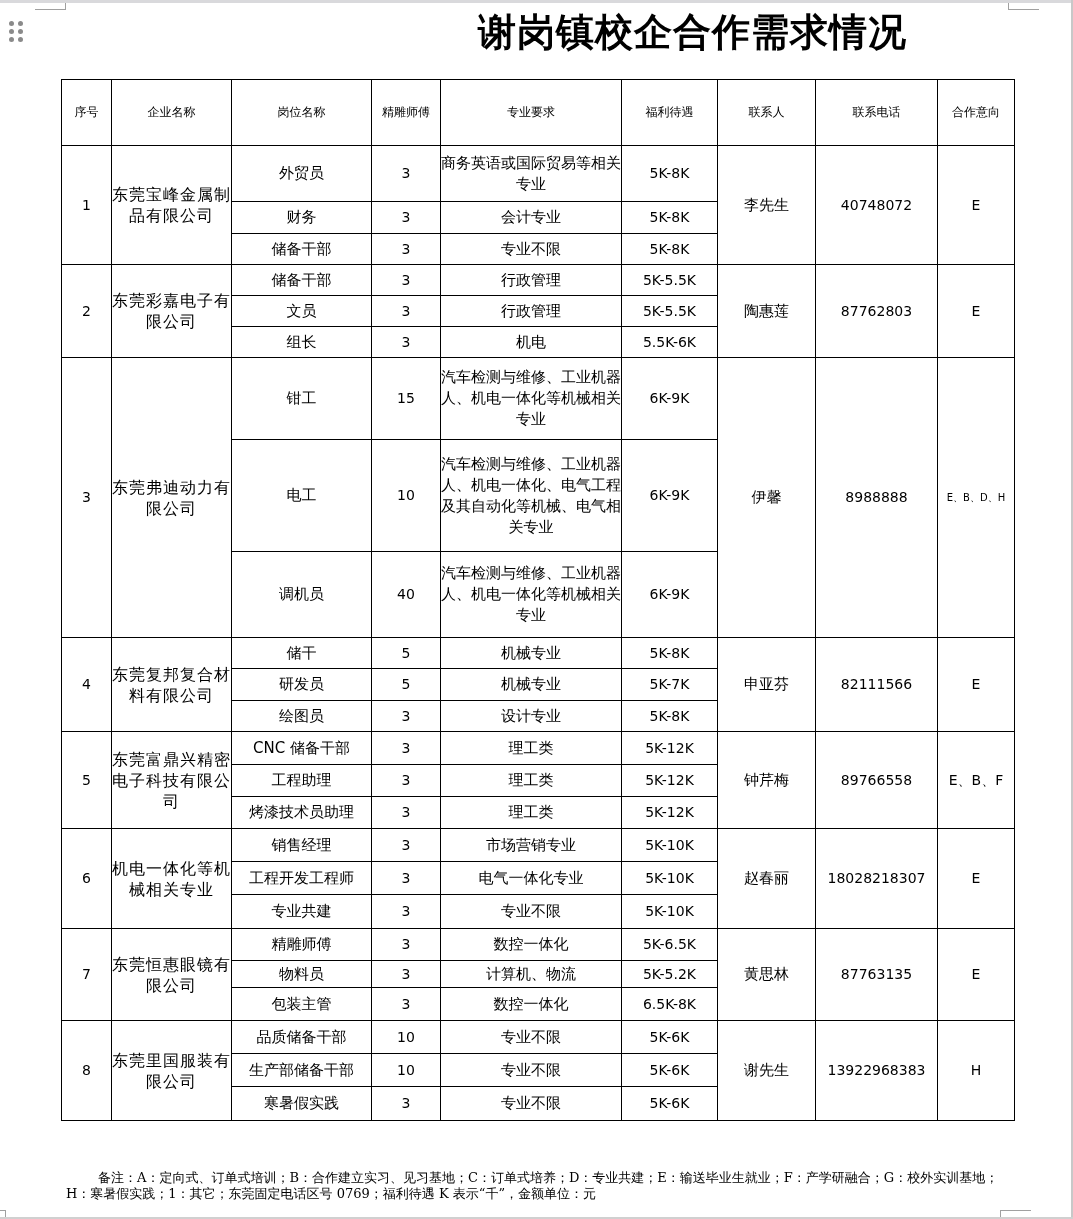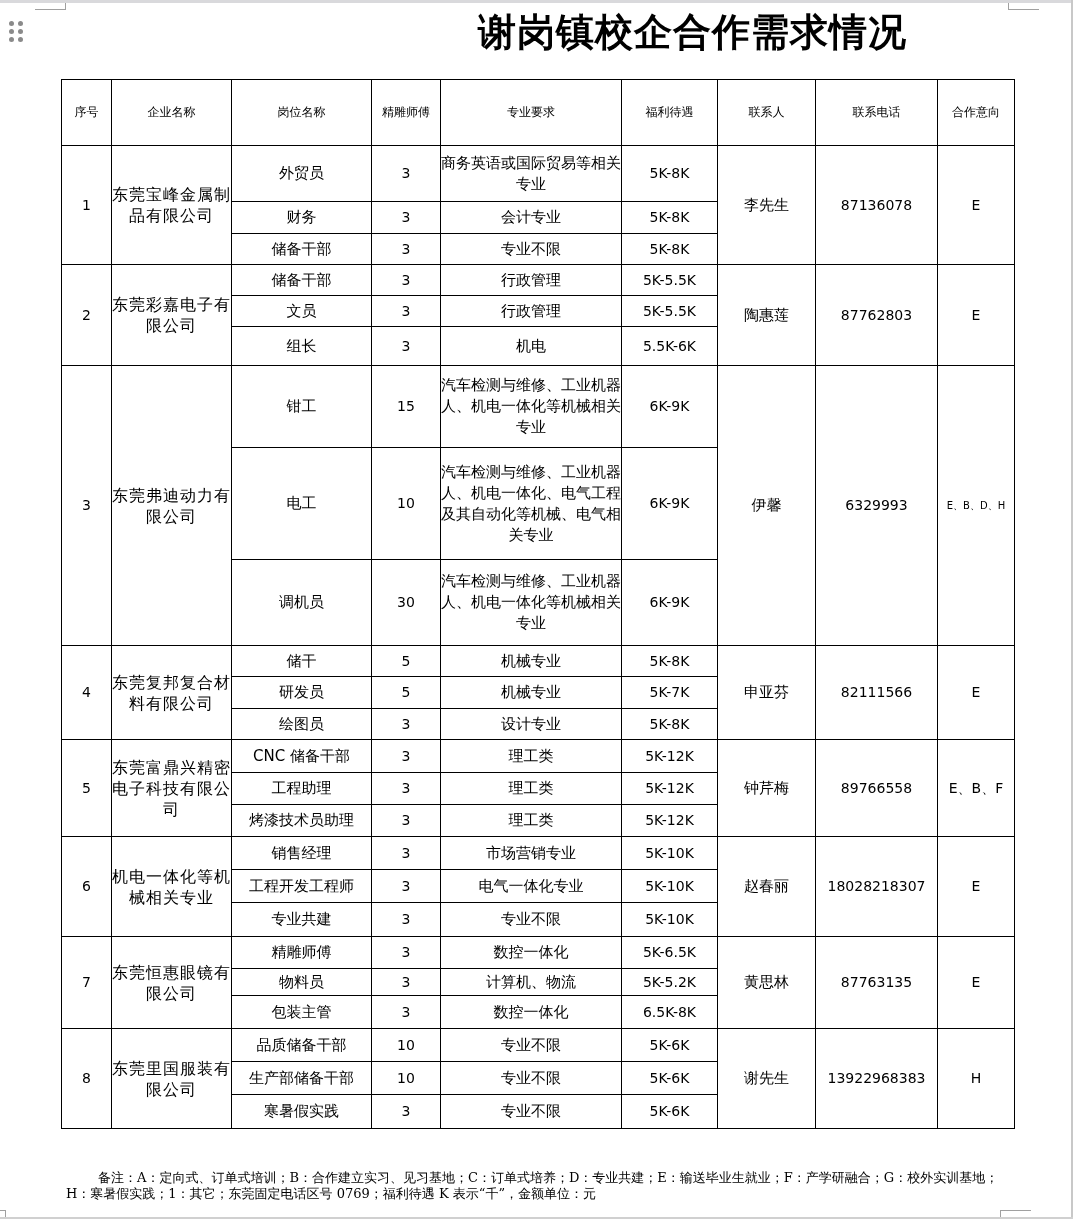--- a/index.html
+++ b/index.html
@@ -104,21 +104,21 @@
   <tbody>
 
     <tr style="height:56px">
       <td rowspan="3" class="num">1</td>
       <td rowspan="3" class="comp">东莞宝峰金属制品有限公司</td>
       <td>外贸员</td>
       <td class="num">3</td>
       <td class="major">商务英语或国际贸易等相关专业</td>
       <td class="num">5K-8K</td>
       <td rowspan="3">李先生</td>
-      <td rowspan="3" class="num">87136078</td>
+      <td rowspan="3" class="num">40748072</td>
       <td rowspan="3" class="num">E</td>
     </tr>
     <tr style="height:32px">
       <td>财务</td>
       <td class="num">3</td>
       <td class="major">会计专业</td>
       <td class="num">5K-8K</td>
     </tr>
     <tr style="height:31px">
       <td>储备干部</td>
@@ -137,47 +137,47 @@
       <td rowspan="3">陶惠莲</td>
       <td rowspan="3" class="num">87762803</td>
       <td rowspan="3" class="num">E</td>
     </tr>
     <tr style="height:31px">
       <td>文员</td>
       <td class="num">3</td>
       <td class="major">行政管理</td>
       <td class="num">5K-5.5K</td>
     </tr>
-    <tr style="height:39px">
+    <tr style="height:31px">
       <td>组长</td>
       <td class="num">3</td>
       <td class="major">机电</td>
       <td class="num">5.5K-6K</td>
     </tr>
 
     <tr style="height:82px">
       <td rowspan="3" class="num">3</td>
       <td rowspan="3" class="comp">东莞弗迪动力有限公司</td>
       <td>钳工</td>
       <td class="num">15</td>
       <td class="major">汽车检测与维修、工业机器人、机电一体化等机械相关专业</td>
       <td class="num">6K-9K</td>
       <td rowspan="3">伊馨</td>
-      <td rowspan="3" class="num">6329993</td>
+      <td rowspan="3" class="num">8988888</td>
       <td rowspan="3" class="num note-tight">E、B、D、H</td>
     </tr>
     <tr style="height:112px">
       <td>电工</td>
       <td class="num">10</td>
       <td class="major">汽车检测与维修、工业机器人、机电一体化、电气工程及其自动化等机械、电气相关专业</td>
       <td class="num">6K-9K</td>
     </tr>
     <tr style="height:86px">
       <td>调机员</td>
-      <td class="num">30</td>
+      <td class="num">40</td>
       <td class="major">汽车检测与维修、工业机器人、机电一体化等机械相关专业</td>
       <td class="num">6K-9K</td>
     </tr>
 
     <tr style="height:31px">
       <td rowspan="3" class="num">4</td>
       <td rowspan="3" class="comp">东莞复邦复合材料有限公司</td>
       <td>储干</td>
       <td class="num">5</td>
       <td class="major">机械专业</td>

